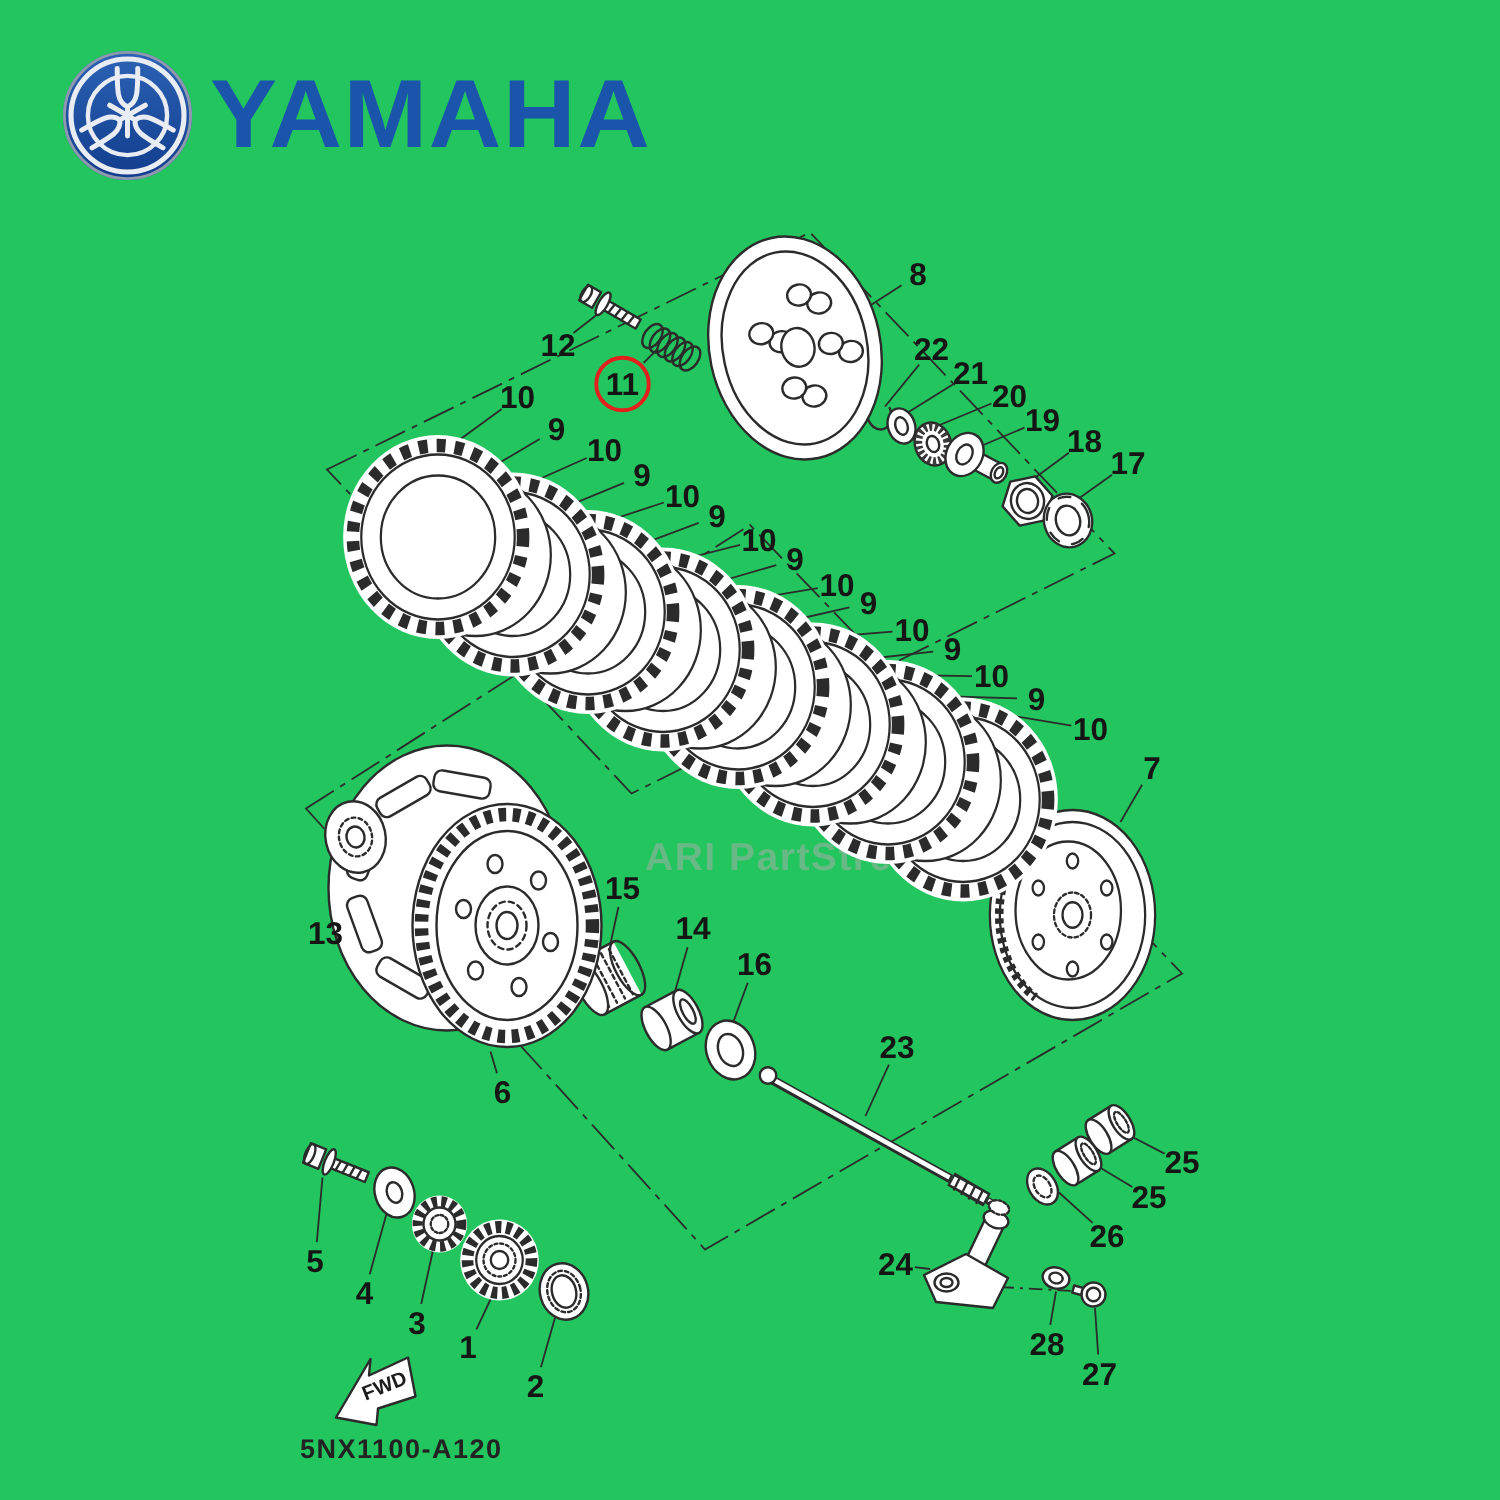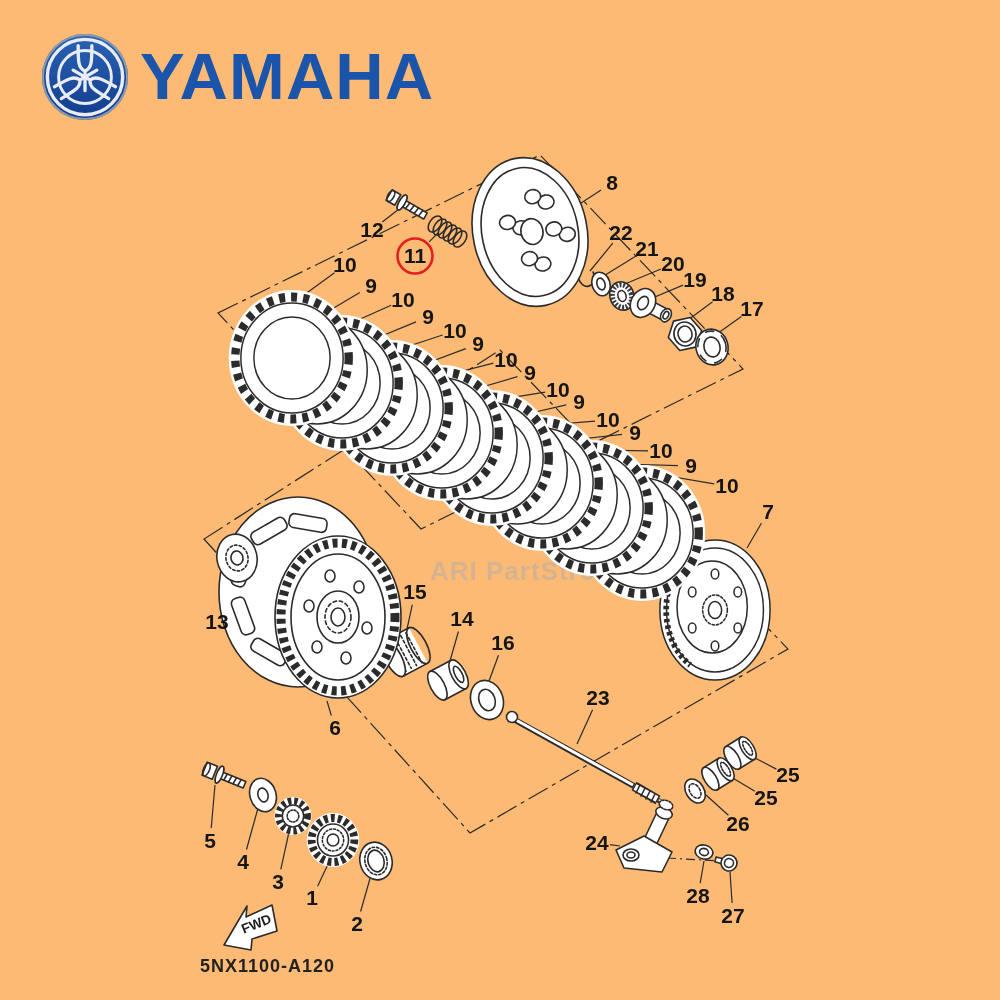--- a/index.html
+++ b/index.html
@@ -1,17 +1,17 @@
 <!DOCTYPE html>
 <html style="--line: #2b2b2b; --callout: #e3201d;"><head>
 <meta charset="utf-8">
 <style>
   :root{ --line:#2b2b2b; --callout:#e3201d; }
   html,body{margin:0;padding:0;background:#fff;}
-  .page{position:relative;width:1000px;height:1000px;background:#fdba74;overflow:hidden;
+  .page{position:relative;width:1000px;height:1000px;background:#22c55e;overflow:hidden;
         font-family:"Liberation Sans", sans-serif;}
   .logo{position:absolute;left:40px;top:32px;display:flex;align-items:center;gap:10px;}
   .brand{color:#1a55ab;font-weight:900;font-size:62px;letter-spacing:1px;
          transform:scale(1.08,1.04);transform-origin:left center;line-height:1;
          font-family:"Liberation Sans", sans-serif;}
   svg text{font-family:"Liberation Sans", sans-serif;}
   .plbl{font-size:21px;font-weight:bold;fill:#151515;text-anchor:middle;}
   .code{font-size:18px;font-weight:bold;fill:#222;letter-spacing:1px;}
   .wmark{font-size:26px;font-weight:bold;fill:#aeaeae;opacity:.5;letter-spacing:1px;}
   .fwd{font-size:13.5px;font-weight:bold;fill:#1c1c1c;text-anchor:middle;}

